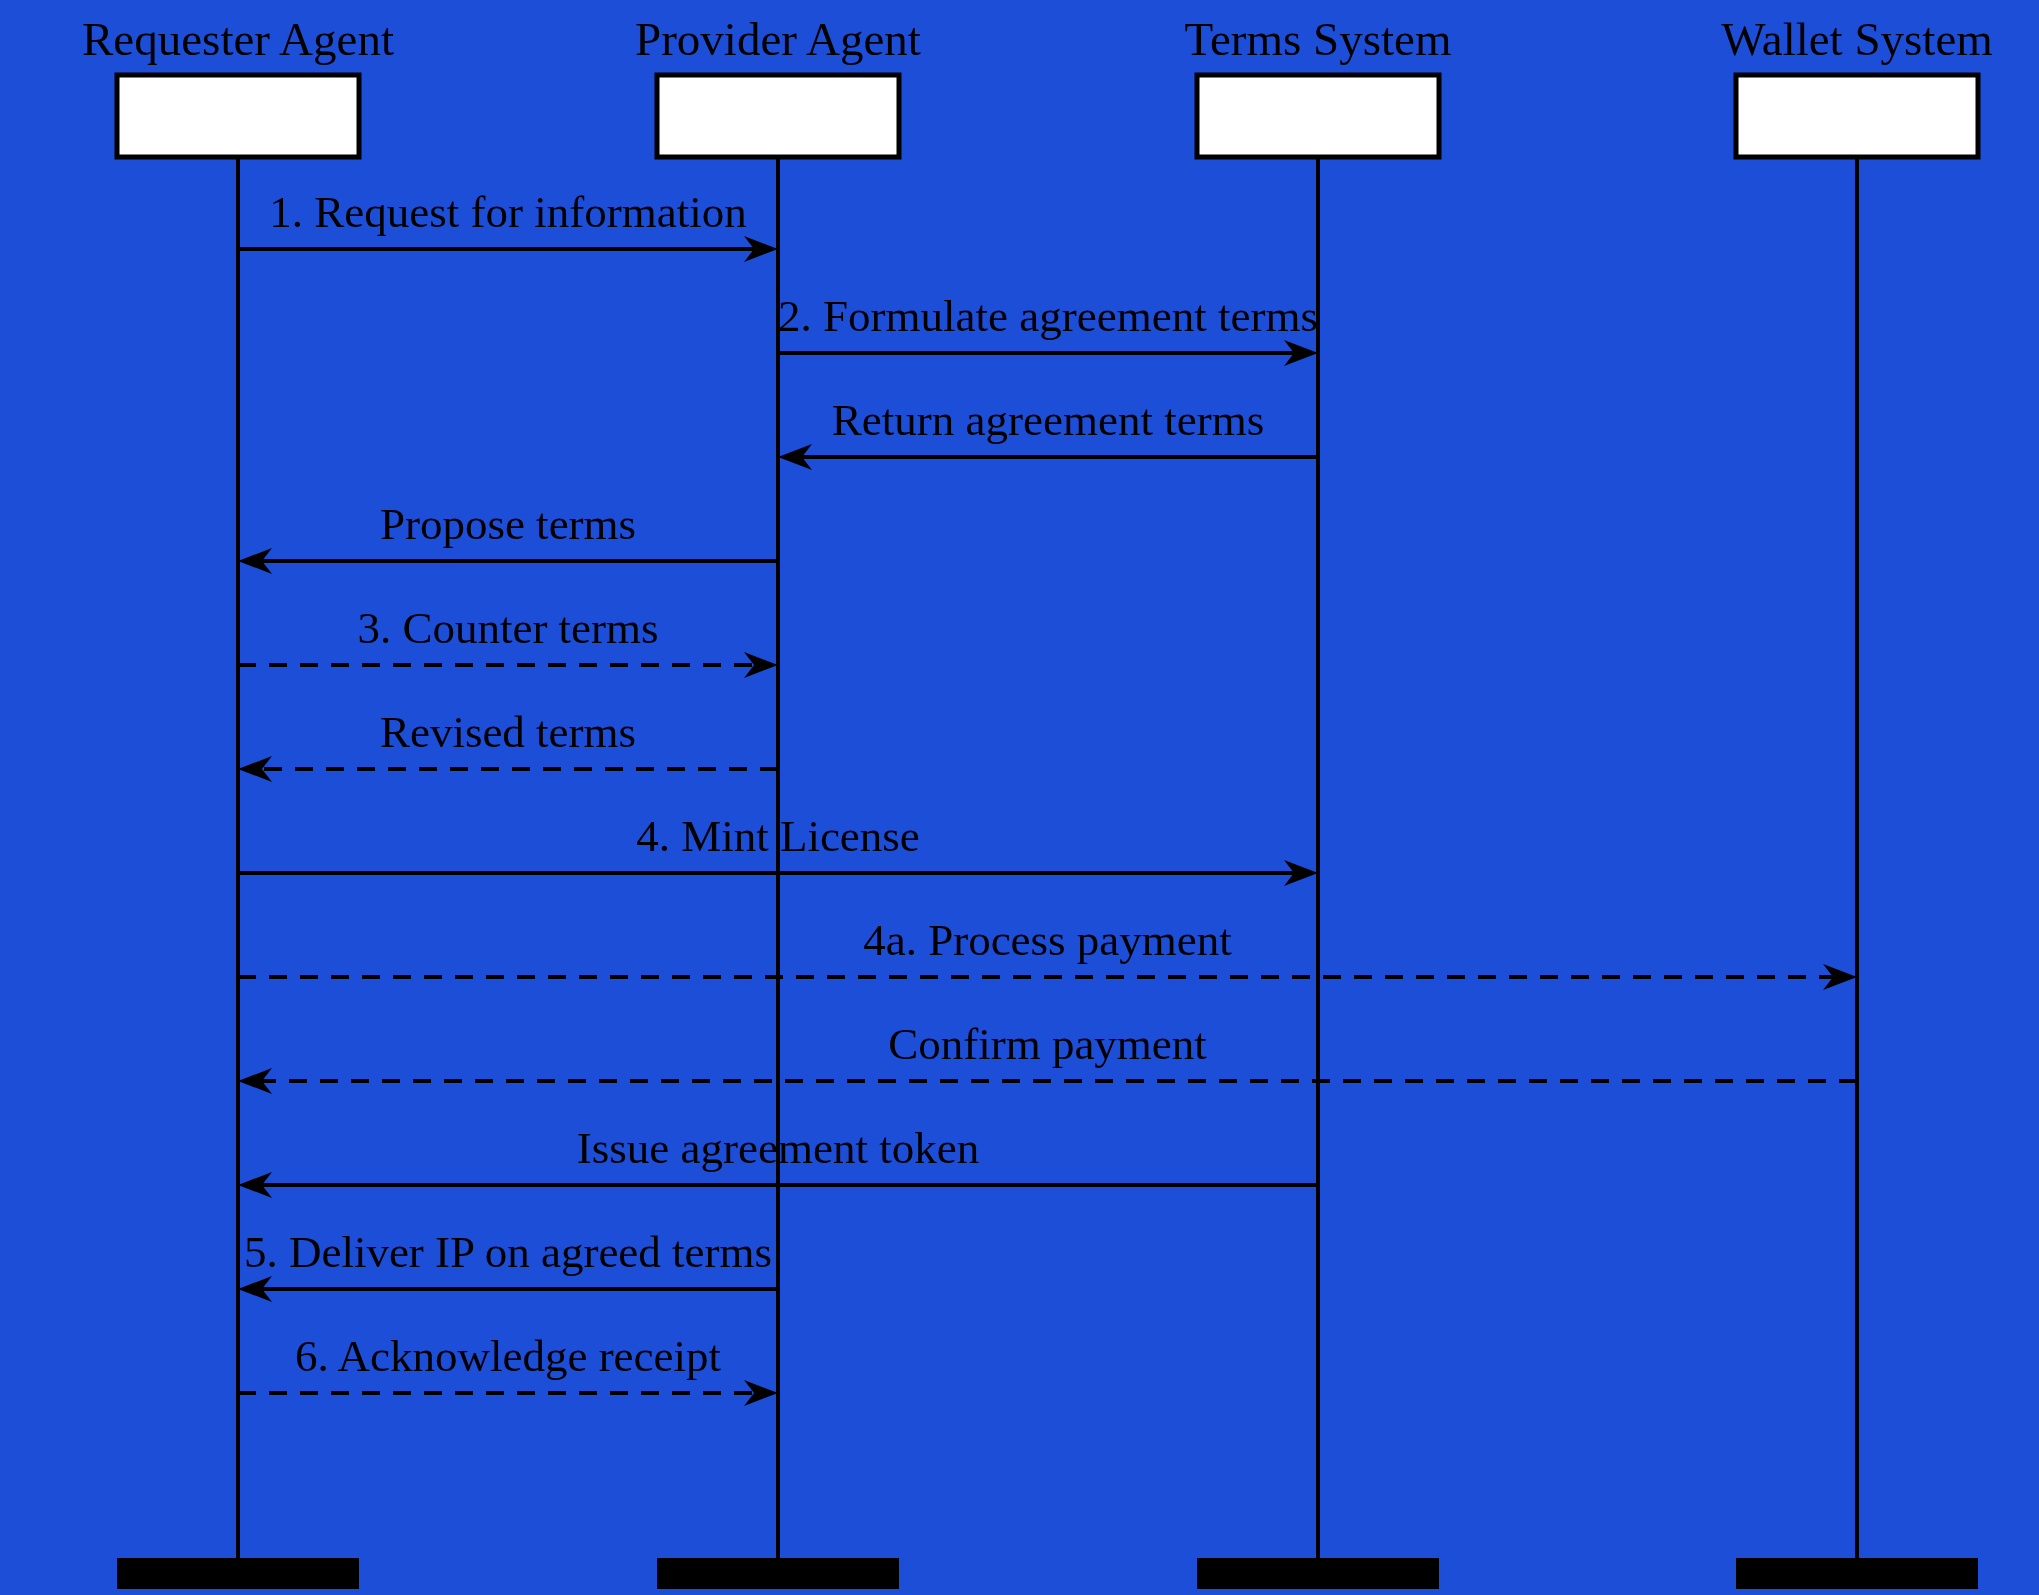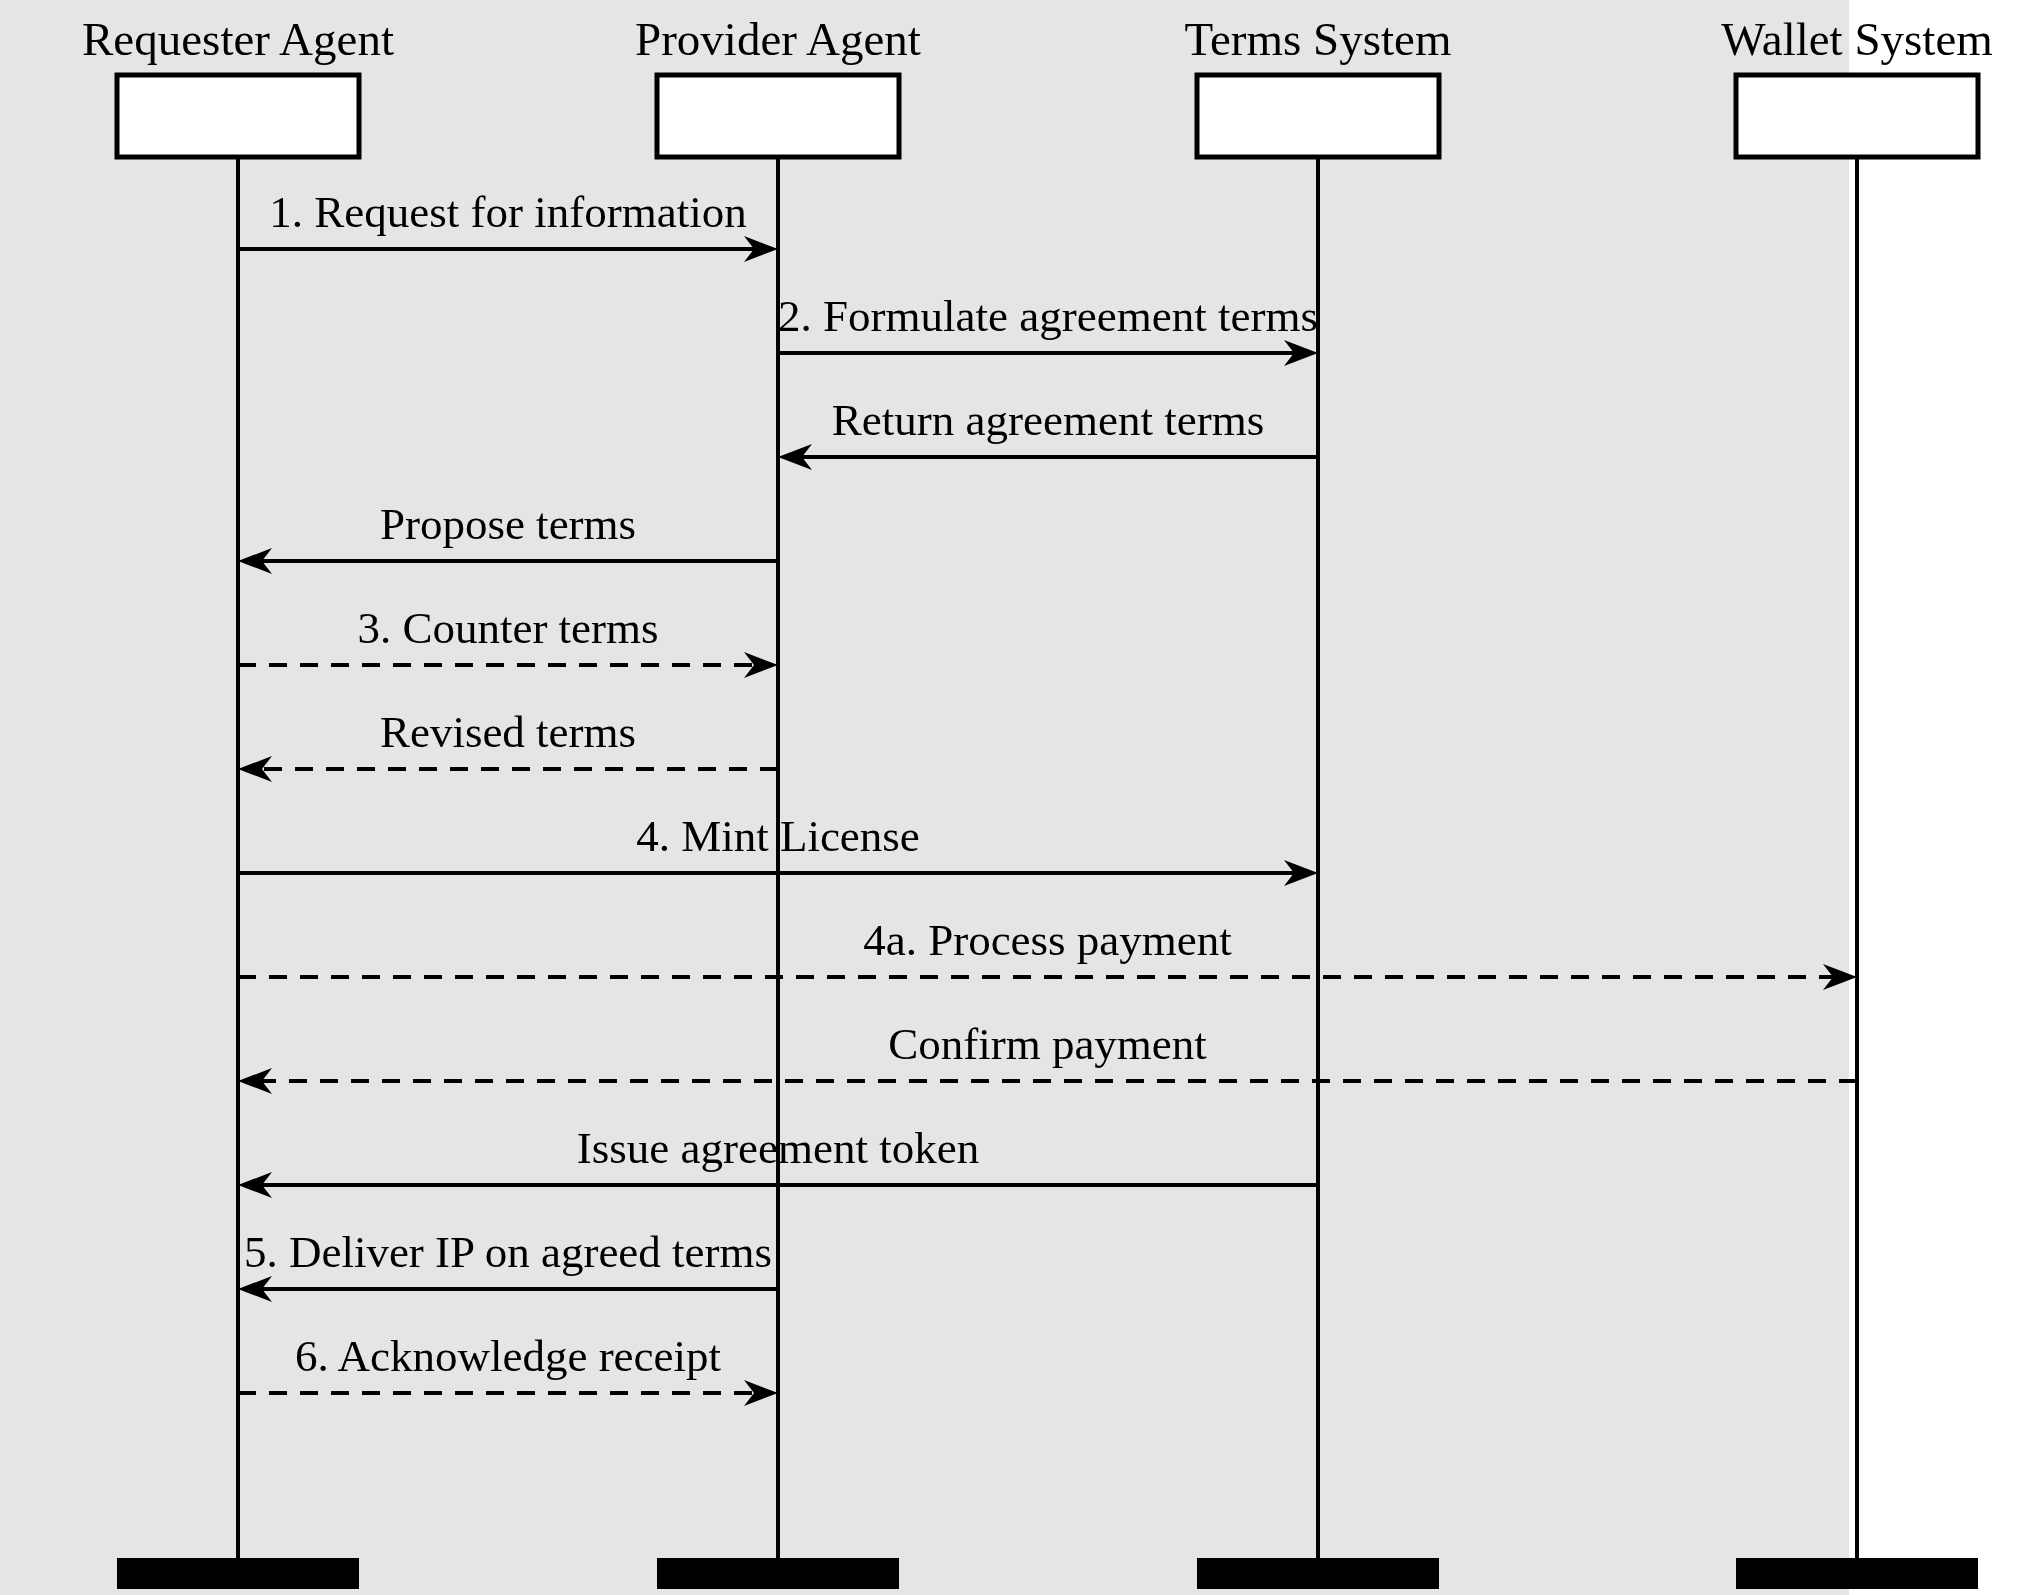--- a/index.html
+++ b/index.html
@@ -1,16 +1,16 @@
 <!DOCTYPE html>
 <html><head>
 <meta charset="utf-8">
 <style>
   html, body { margin: 0; padding: 0; background: #ffffff; }
-  .stage { position: relative; width: 1849px; height: 1595px; background: #e5e5e5; }
+  .stage { position: relative; width: 2039px; height: 1595px; background: #1d4ed8; }
   svg { display: block; }
   svg text {
     font-family: "Liberation Serif", "DejaVu Serif", serif;
     fill: #000000;
   }
   .actor-title { font-size: 47px; }
   .msg-label   { font-size: 45px; }
 </style>
 </head>
 <body>

